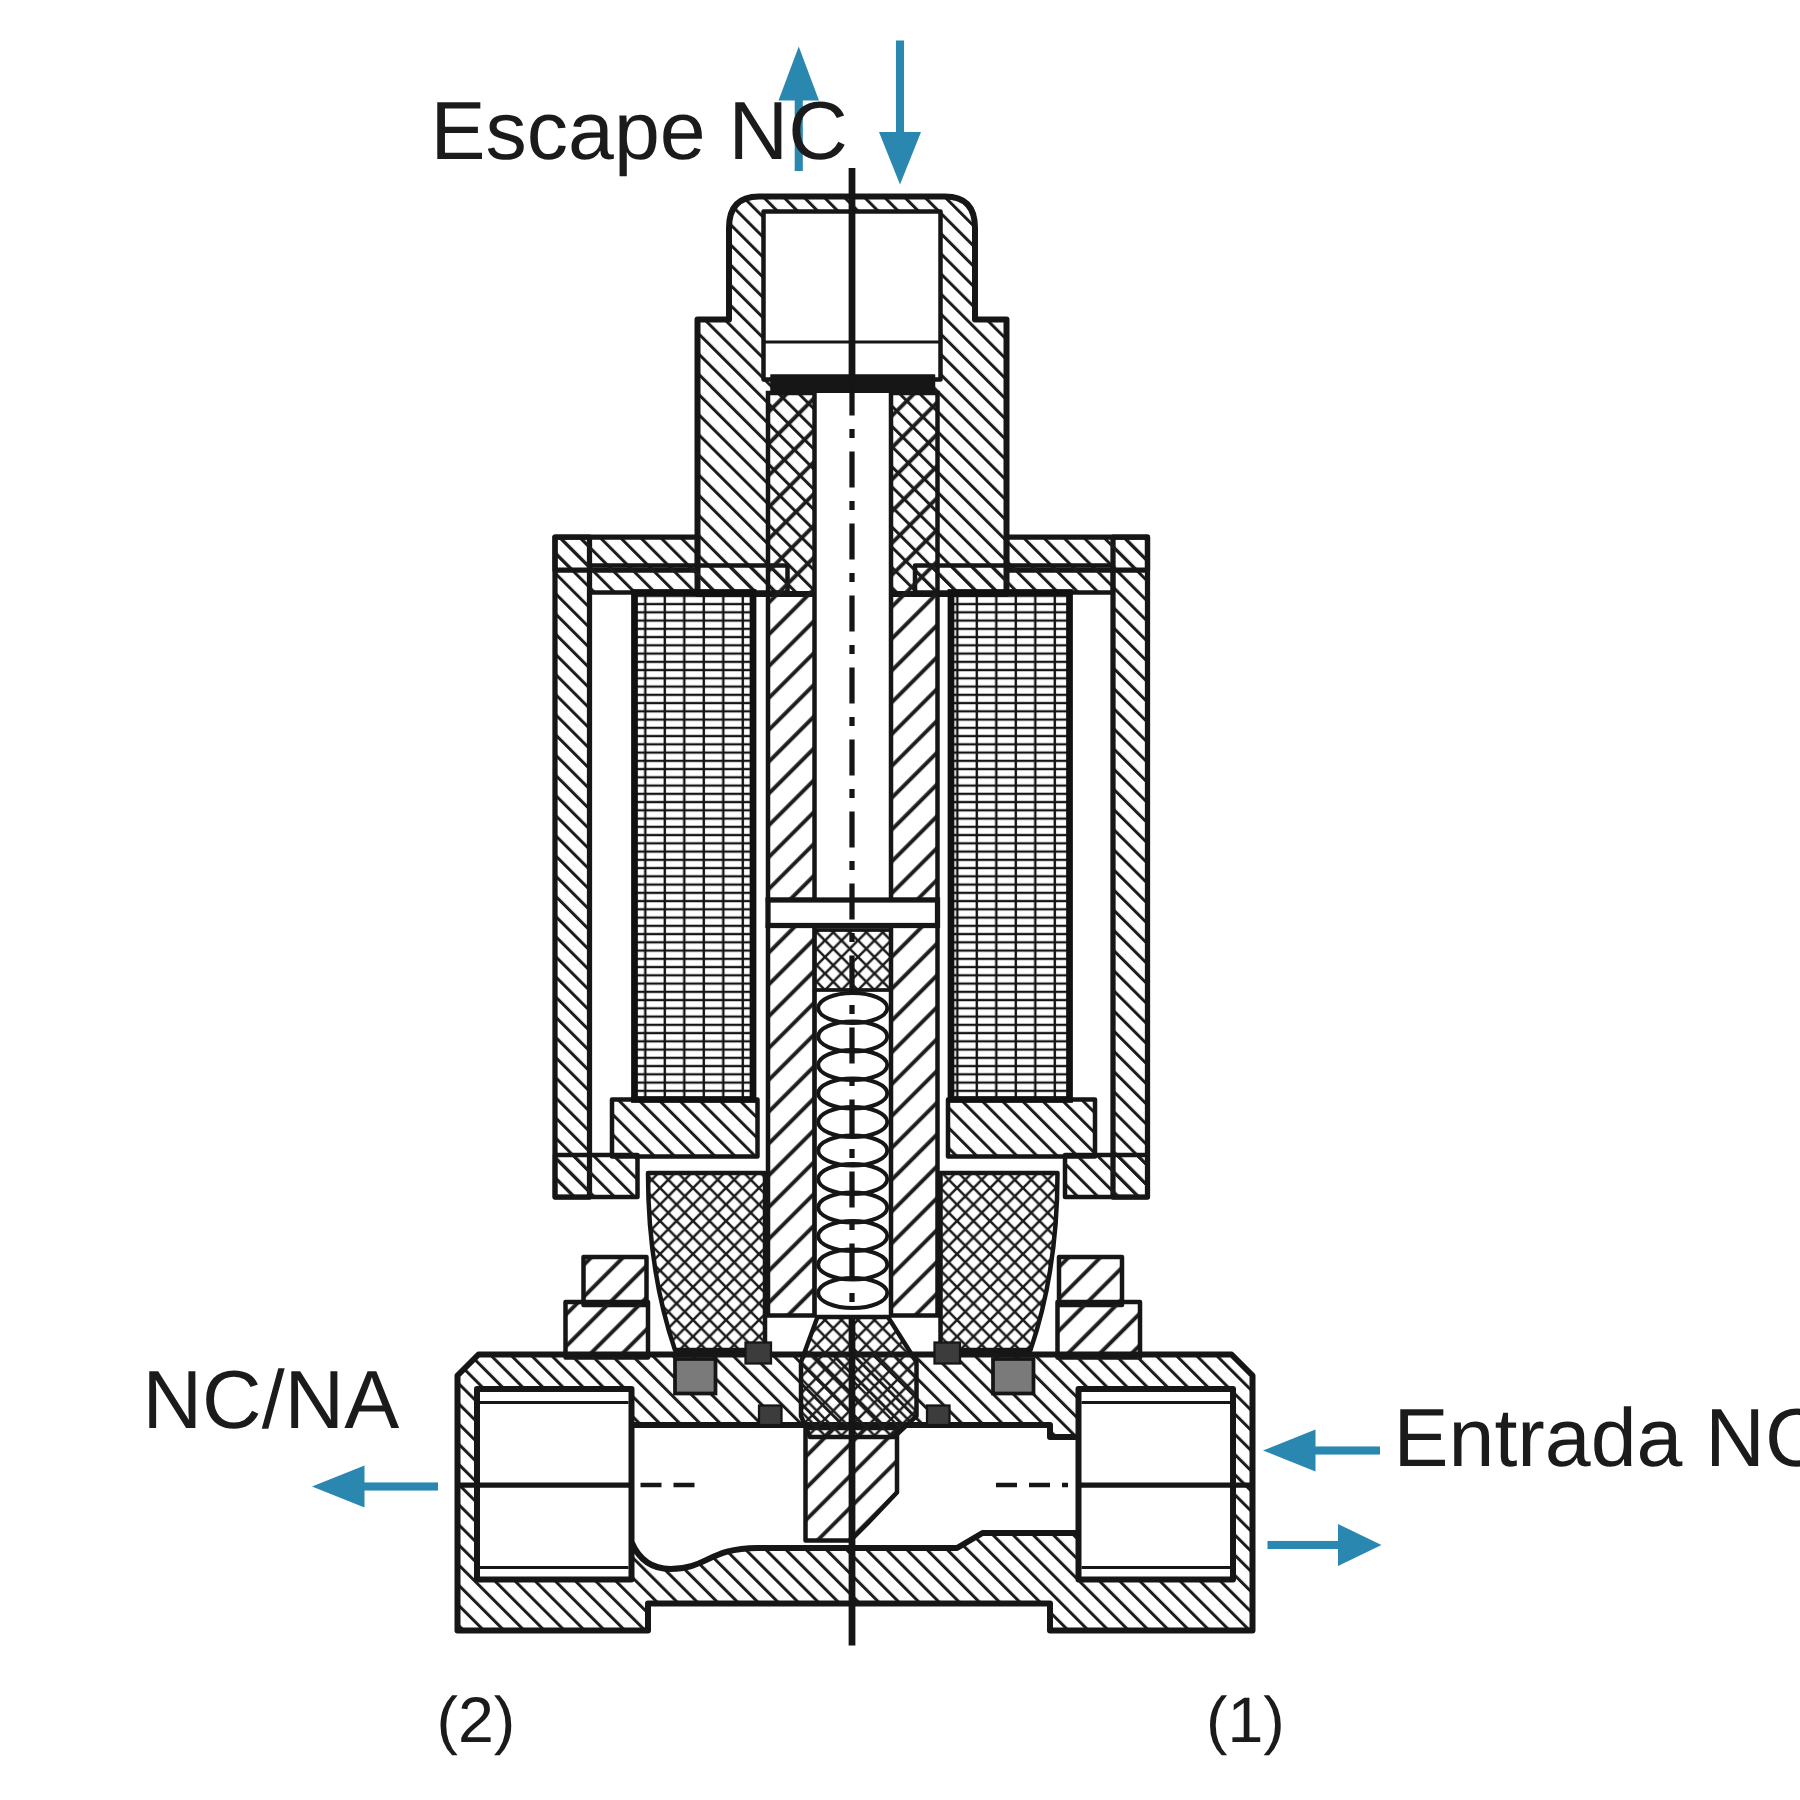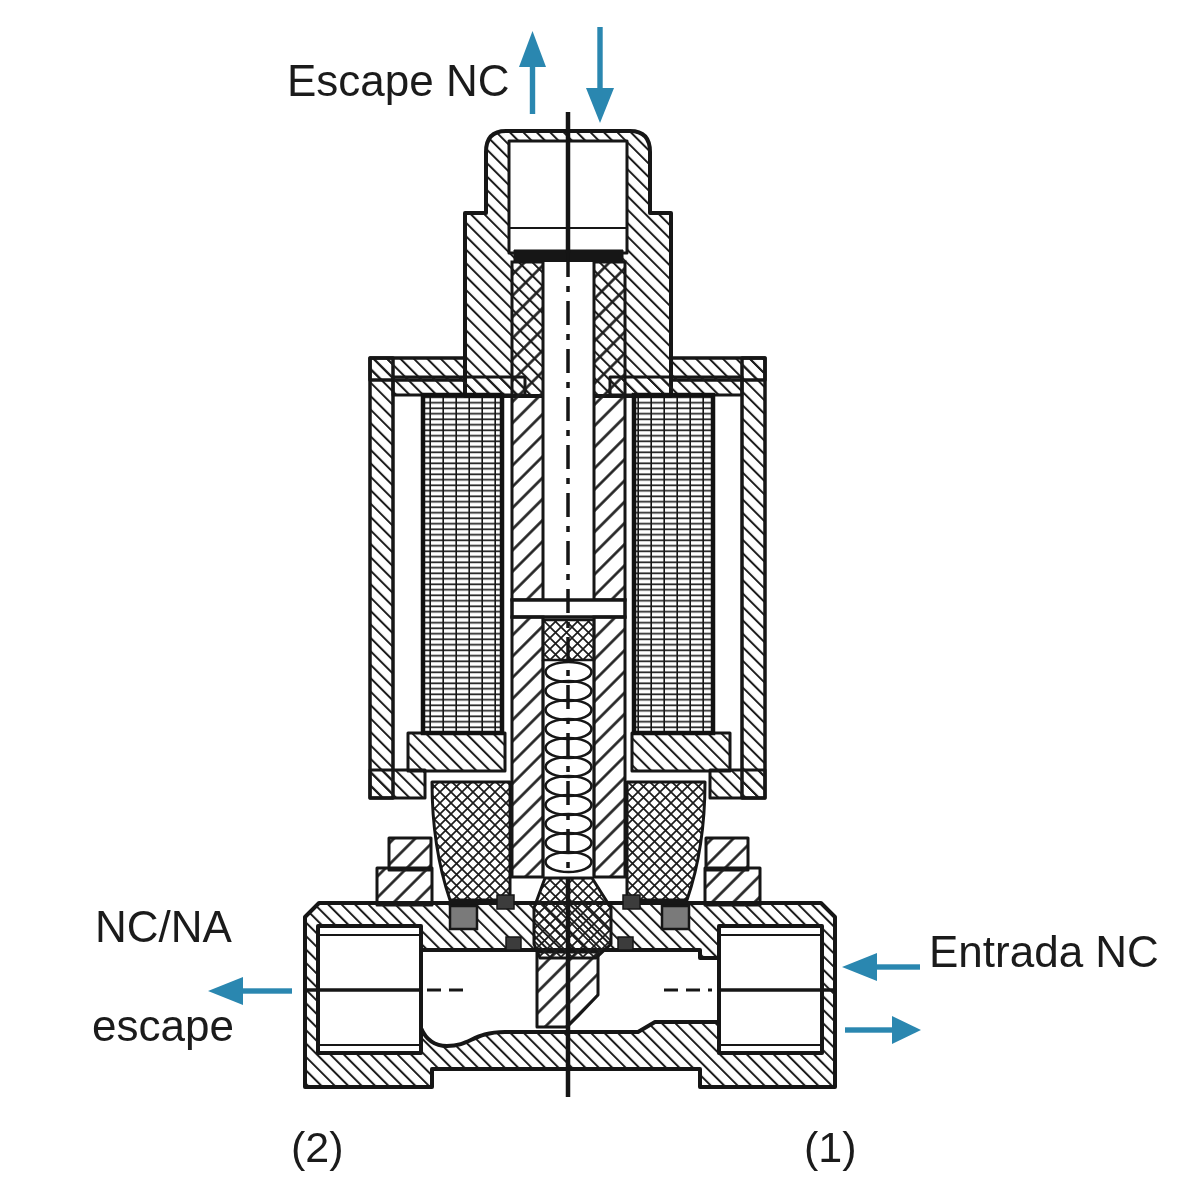--- a/index.html
+++ b/index.html
@@ -1,19 +1,19 @@
 <!DOCTYPE html>
 <html><head>
 <meta charset="utf-8">
 <style>
   html,body{margin:0;padding:0;background:#ffffff;}
   #stage{position:relative;width:1200px;height:1200px;background:#fff;overflow:hidden;
          font-family:"Liberation Sans", sans-serif;}
   #stage svg{position:absolute;left:0;top:0;}
-  .lbl{position:absolute;color:#1b1b1b;font-size:44px;line-height:1.1;white-space:nowrap;}
+  .lbl{position:absolute;color:#1b1b1b;font-size:55px;line-height:1.1;white-space:nowrap;}
   .lbl.small{font-size:43px;}
 </style>
 </head>
 <body>
 
 <div id="stage">
 
 <svg width="1200" height="1200" viewBox="0 0 1200 1200">
   <defs>
     <pattern id="h1" width="9.5" height="9.5" patternUnits="userSpaceOnUse" patternTransform="rotate(-45)">
@@ -148,18 +148,17 @@
     </g>
     <g>
       <rect x="845" y="1027.3" width="48" height="5.4"></rect>
       <polygon points="921,1030 892,1016 892,1044"></polygon>
     </g>
   </g>
 </svg>
 
   <div class="lbl" style="left:287px;top:57px">Escape NC</div>
   <div class="lbl" style="left:95px;top:903px">NC/NA</div>
-  <div class="lbl" style="left:92px;top:1002px">escape</div>
   <div class="lbl" style="left:929px;top:928px">Entrada NC</div>
   <div class="lbl small" style="left:291px;top:1124px">(2)</div>
   <div class="lbl small" style="left:804px;top:1124px">(1)</div>
 
 </div>
 
 </body></html>

